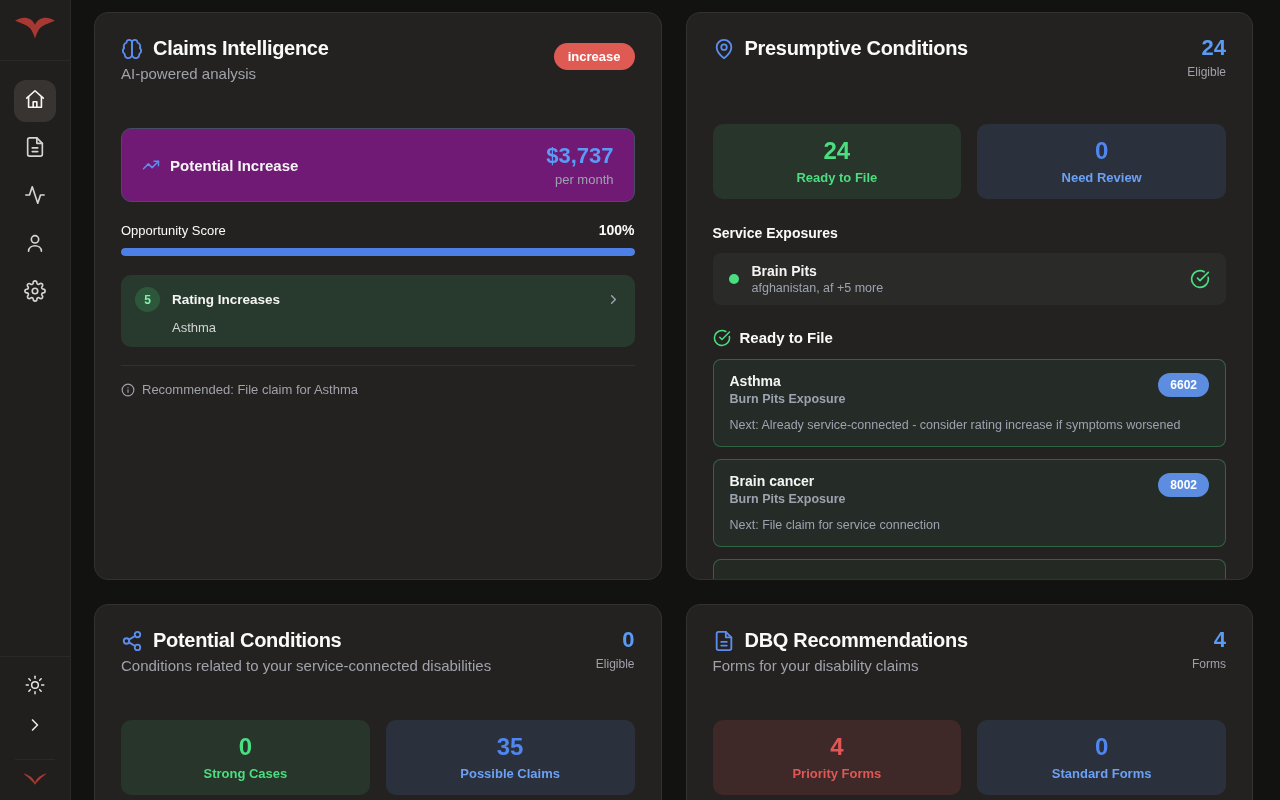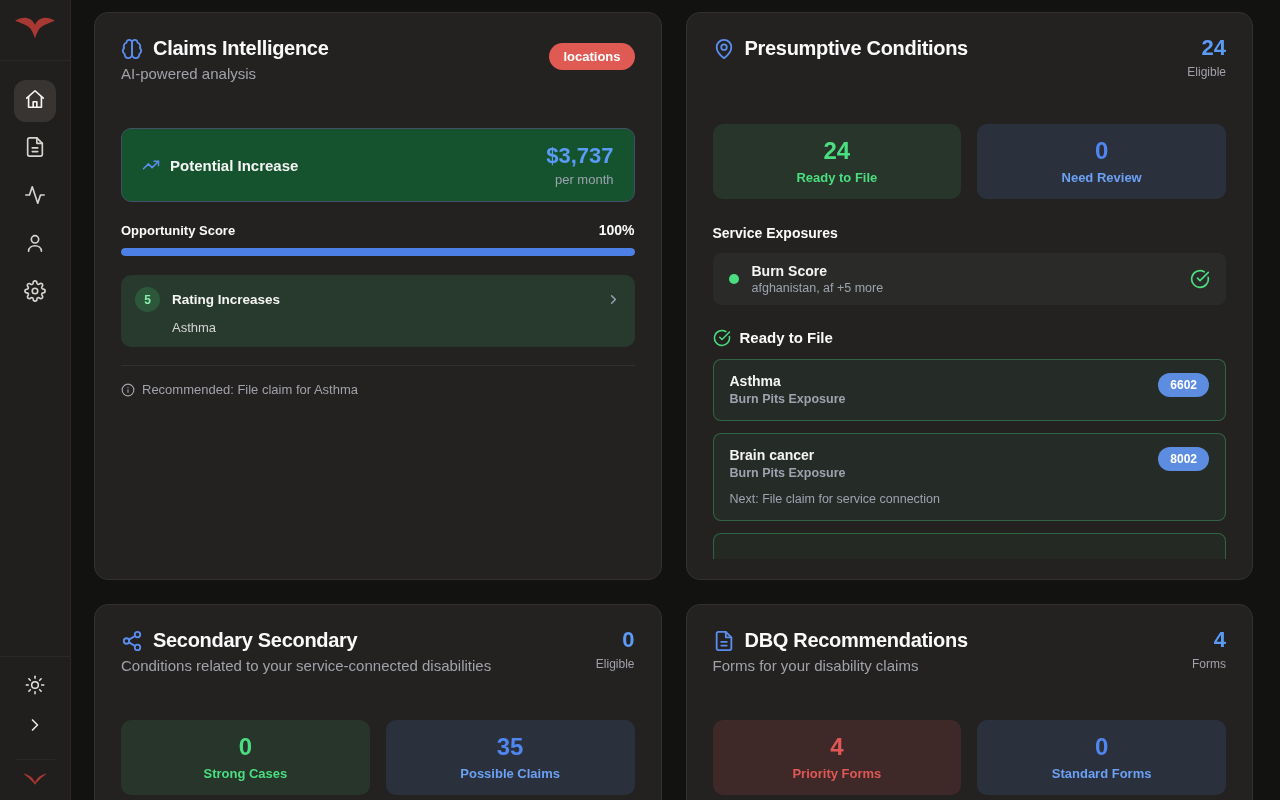--- a/index.html
+++ b/index.html
@@ -33,28 +33,28 @@
   .card-title{font-size:20px;font-weight:bold;letter-spacing:-0.3px;margin:0;color:#fafafa;}
   .subtitle{margin:5px 0 0;font-size:15px;color:#a1a1aa;}
   .head-stat{text-align:right;line-height:1;}
   .head-stat .hs-num{font-size:22px;font-weight:bold;color:#5b9af5;}
   .head-stat .hs-lbl{font-size:12px;color:#a1a1aa;margin-top:7px;}
   .badge-immediate{background:#e05a54;color:#fff;font-size:13px;font-weight:bold;
     padding:6px 14px;border-radius:999px;margin-top:6px;}
 
   
   .potential-box{margin-top:46px;display:flex;justify-content:space-between;align-items:center;
-    background:#14532d;border:1px solid #434f66;border-radius:10px;padding:14px 20px;}
+    background:#701a75;border:1px solid #434f66;border-radius:10px;padding:14px 20px;}
   .potential-left{display:flex;align-items:center;gap:10px;font-size:15px;font-weight:bold;color:#f4f4f5;}
   .potential-left .ticon{color:#5b8def;display:flex;}
   .potential-right{text-align:right;}
   .potential-amount{font-size:22px;font-weight:bold;color:#5b9af5;}
   .potential-period{font-size:13px;color:#9ca3af;margin-top:3px;}
   .score-row{margin-top:20px;display:flex;justify-content:space-between;align-items:center;}
-  .score-label{font-size:13px;font-weight:bold;color:#fafafa;}
+  .score-label{font-size:13px;font-weight:normal;color:#fafafa;}
   .score-value{font-size:14px;font-weight:bold;color:#fafafa;}
   .progress-track{margin-top:10px;height:8px;border-radius:4px;background:#3a3a38;overflow:hidden;}
   .progress-fill{height:100%;border-radius:4px;background:#4c80e6;}
   .rating-box{margin-top:19px;background:rgba(74,222,128,0.13);border-radius:10px;padding:12px 14px 11px;cursor:pointer;}
   .rating-top{display:flex;align-items:center;gap:12px;}
   .rating-count{width:25px;height:25px;border-radius:50%;background:rgba(74,222,128,0.18);color:#86efac;
     font-size:12px;font-weight:bold;display:flex;align-items:center;justify-content:center;}
   .rating-label{font-size:13.5px;font-weight:bold;color:#f4f4f5;}
   .rating-chevron{margin-left:auto;color:#9ca3af;display:flex;}
   .rating-detail{margin:8px 0 1px 37px;font-size:13px;color:#d4d4d4;}
@@ -193,21 +193,21 @@
             <span class="hicon">
               <svg width="22" height="22" viewBox="0 0 24 24" fill="none" stroke="currentColor" stroke-width="2" stroke-linecap="round" stroke-linejoin="round">
                 <path d="M12 5a3 3 0 1 0-5.997.125 4 4 0 0 0-2.526 5.77 4 4 0 0 0 .556 6.588A4 4 0 1 0 12 18Z"></path>
                 <path d="M12 5a3 3 0 1 1 5.997.125 4 4 0 0 1 2.526 5.77 4 4 0 0 1-.556 6.588A4 4 0 1 1 12 18Z"></path>
               </svg>
             </span>
             <h2 class="card-title">Claims Intelligence</h2>
           </div>
           <p class="subtitle">AI-powered analysis</p>
         </div>
-        <span class="badge-immediate">locations</span>
+        <span class="badge-immediate">increase</span>
       </div>
 
       <div class="potential-box">
         <div class="potential-left">
           <span class="ticon">
             <svg width="18" height="18" viewBox="0 0 24 24" fill="none" stroke="currentColor" stroke-width="2" stroke-linecap="round" stroke-linejoin="round">
               <polyline points="22 7 13.5 15.5 8.5 10.5 2 17"></polyline>
                 <polyline points="16 7 22 7 22 13"></polyline>
             </svg>
           </span>
@@ -281,21 +281,21 @@
           <div class="stat-num">0</div>
           <div class="stat-lbl">Need Review</div>
         </div>
       </div>
 
       <div class="section-label">Service Exposures</div>
 
       <div class="exposure-item">
         <span class="exp-dot"></span>
         <div>
-          <div class="exp-name">Burn Score</div>
+          <div class="exp-name">Brain Pits</div>
           <div class="exp-detail">afghanistan, af +5 more</div>
         </div>
         <span class="exp-check">
           <svg width="20" height="20" viewBox="0 0 24 24" fill="none" stroke="currentColor" stroke-width="2" stroke-linecap="round" stroke-linejoin="round">
             <path d="M21.8 10A10 10 0 1 1 17 3.34"></path>
               <path d="m9 11 3 3L22 4"></path>
           </svg>
         </span>
       </div>
 
@@ -310,20 +310,21 @@
       </div>
 
       <div class="cond-card">
         <div class="cond-top">
           <div>
             <div class="cond-name">Asthma</div>
             <div class="cond-src">Burn Pits Exposure</div>
           </div>
           <span class="pill">6602</span>
         </div>
+        <div class="cond-next">Next: Already service-connected - consider rating increase if symptoms worsened</div>
       </div>
 
       <div class="cond-card">
         <div class="cond-top">
           <div>
             <div class="cond-name">Brain cancer</div>
             <div class="cond-src">Burn Pits Exposure</div>
           </div>
           <span class="pill">8002</span>
         </div>
@@ -339,21 +340,21 @@
           <div class="title-row">
             <span class="hicon">
               <svg width="22" height="22" viewBox="0 0 24 24" fill="none" stroke="currentColor" stroke-width="2" stroke-linecap="round" stroke-linejoin="round">
                 <circle cx="18" cy="5" r="3"></circle>
                   <circle cx="6" cy="12" r="3"></circle>
                   <circle cx="18" cy="19" r="3"></circle>
                 <line x1="8.6" y1="10.5" x2="15.4" y2="6.5"></line>
                   <line x1="8.6" y1="13.5" x2="15.4" y2="17.5"></line>
               </svg>
             </span>
-            <h2 class="card-title">Secondary Secondary</h2>
+            <h2 class="card-title">Potential Conditions</h2>
           </div>
           <p class="subtitle">Conditions related to your service-connected disabilities</p>
         </div>
         <div class="head-stat">
           <div class="hs-num">0</div>
           <div class="hs-lbl">Eligible</div>
         </div>
       </div>
 
       <div class="stats-row">

